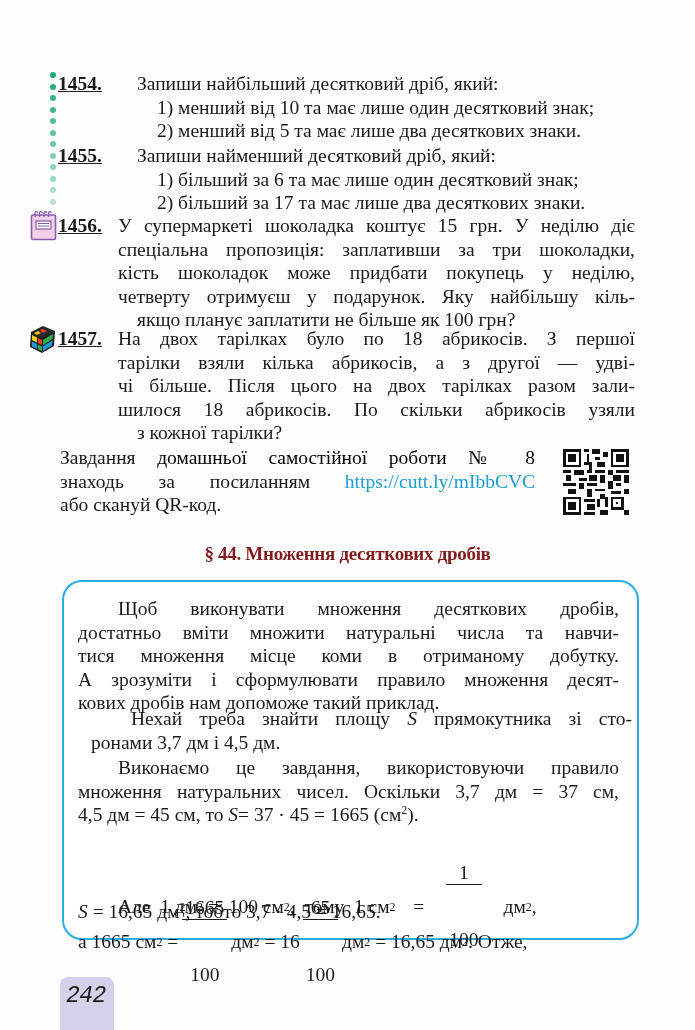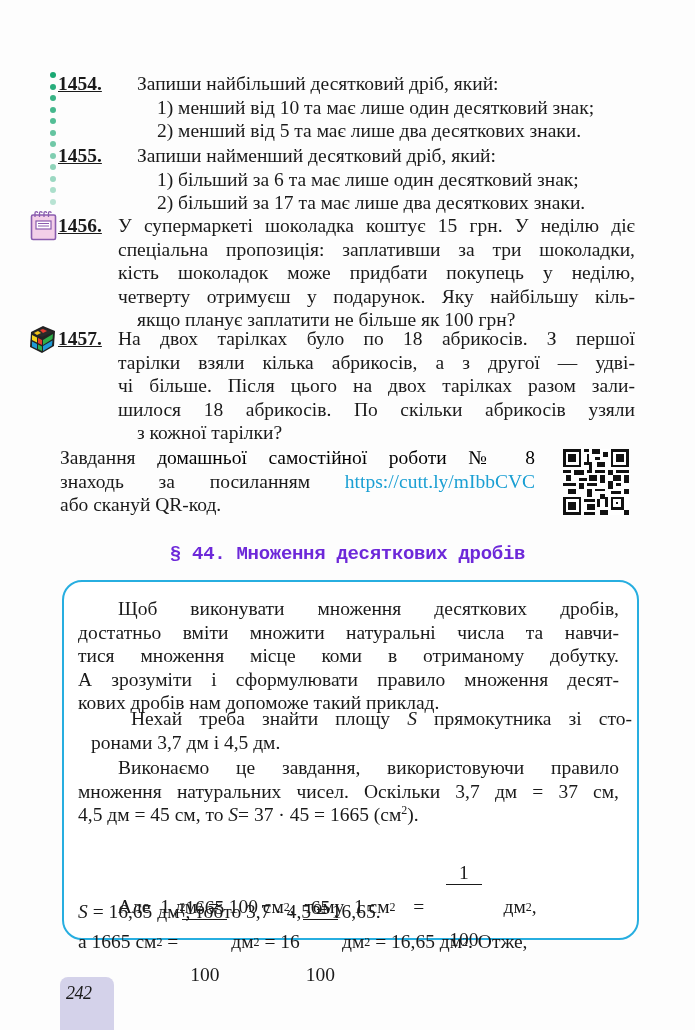--- a/index.html
+++ b/index.html
@@ -18,37 +18,37 @@
 
   .icon-notebook { position: absolute; left: 30px; top: 211px; width: 27px; height: 30px; }
   .icon-cube { position: absolute; left: 26px; top: 322px; width: 32px; height: 34px; }
 
   .hw { position: absolute; left: 60px; top: 446px; width: 475px; font-size: 19.5px; line-height: 23.5px; }
   .hw .pink { color: #000000; font-weight: normal; }
   .hw .link { color: #1a9fd3; }
   .qr { position: absolute; left: 563px; top: 448px; width: 66px; height: 68px; }
 
   .section-title { position: absolute; left: 0; width: 695px; top: 543px; text-align: center;
-    font-family: Liberation Mono, monospace; font-weight: bold; font-size: 19px;
-    color: #6d28d9; letter-spacing: -0.3px; }
+    font-family: Liberation Serif, serif; font-weight: bold; font-size: 19px;
+    color: #7f1d1d; letter-spacing: -0.3px; }
 
   .rule-box { position: absolute; left: 62px; top: 580px; width: 577px; height: 360px;
     border: 2px solid #27aee0; border-radius: 20px; background: #ffffff; }
   .rb-text { position: absolute; left: 78px; width: 541px; font-size: 19.5px; line-height: 23.5px; }
   .indent { text-indent: 40px; }
   .sup { font-size: 12px; vertical-align: 7px; line-height: 0; }
   .frac { display: inline-block; vertical-align: middle; text-align: center; margin: 0 4px; line-height: 22px; }
   .frac .n { display: block; border-bottom: 1px solid #1a1a1a; padding: 0 3px; }
   .frac .d { display: block; padding: 0 3px; }
   .it { font-style: italic; }
 
   .page-tab { position: absolute; left: 60px; top: 977px; width: 54px; height: 60px;
     background: #d4d2ea; border-radius: 8px 8px 0 0; }
-  .page-num { position: absolute; left: 66px; top: 983px; font-family: Liberation Serif, serif;
-    font-style: italic; font-size: 18px; color: #1a1a1a; letter-spacing: -0.5px; }
+  .page-num { position: absolute; left: 66px; top: 983px; font-family: Liberation Mono, monospace;
+    font-style: italic; font-size: 23px; color: #1a1a1a; letter-spacing: -0.5px; }
 </style>
 </head>
 <body>
 
 <div class="dots" id="dots">
     <span class="dot" style="top: 0px; background: rgb(26, 168, 115);"></span>
     <span class="dot" style="top: 11.5px; background: rgba(26, 168, 115, 0.94);"></span>
     <span class="dot" style="top: 23px; background: rgba(26, 168, 115, 0.87);"></span>
     <span class="dot" style="top: 34.5px; background: rgba(26, 168, 115, 0.81);"></span>
     <span class="dot" style="top: 46px; background: rgba(26, 168, 115, 0.75);"></span>

